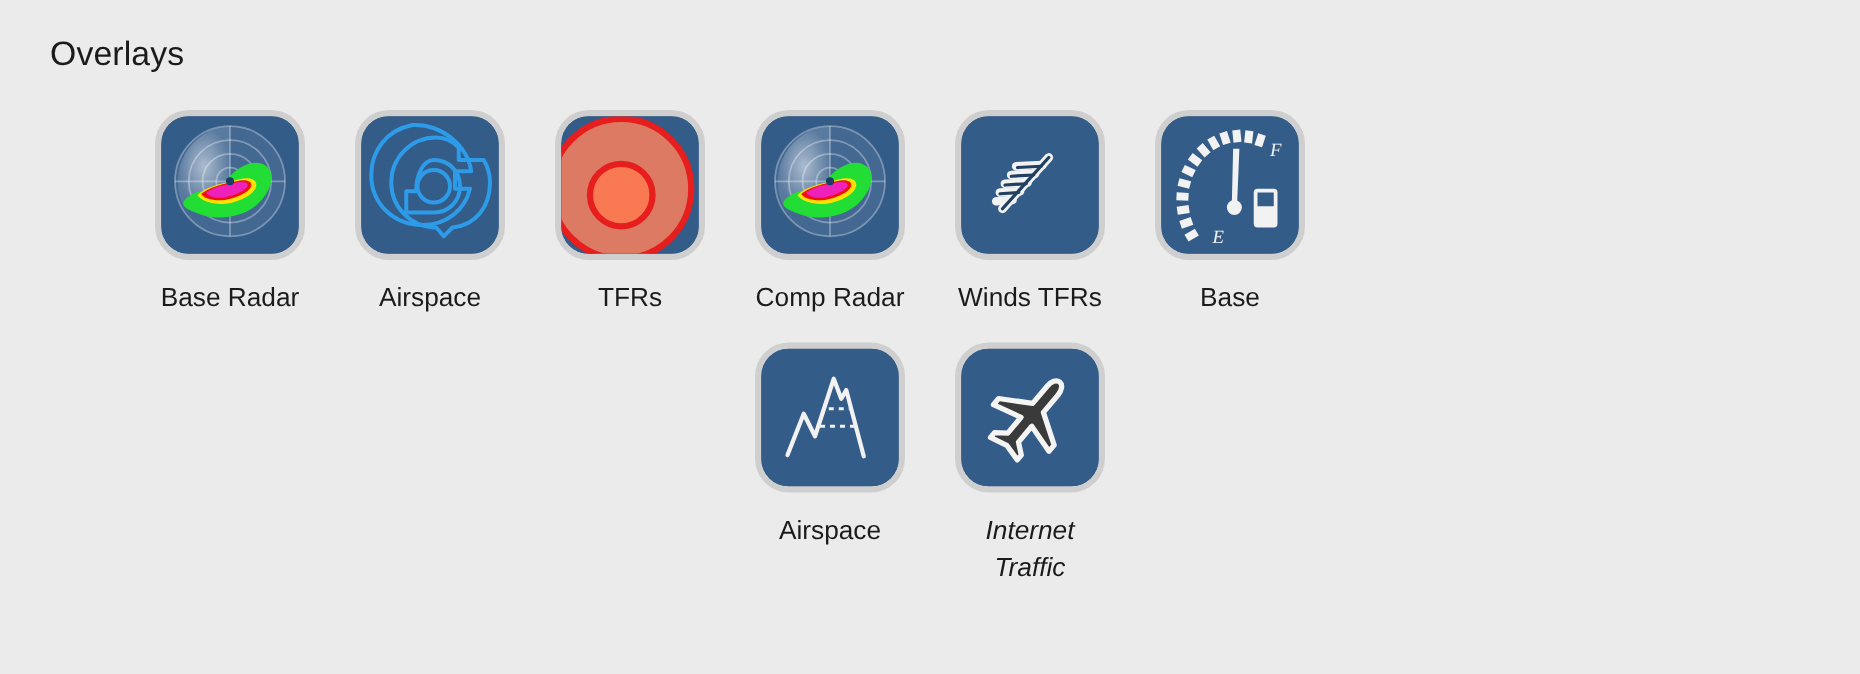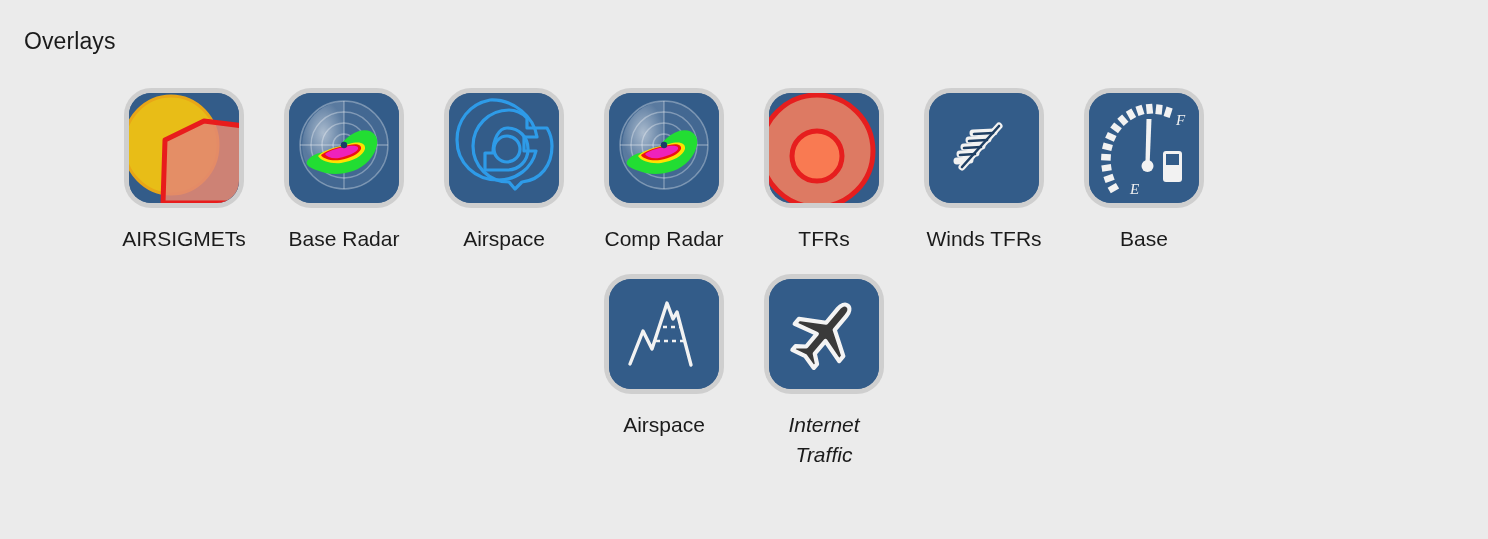--- a/index.html
+++ b/index.html
@@ -9,23 +9,23 @@
   body {
     width: 1488px;
     height: 539px;
     background: #ebebeb;
     font-family: "Liberation Sans", sans-serif;
     overflow: hidden;
     position: relative;
   }
   #page-title {
     position: absolute;
-    left: 24px;
+    left: 40px;
     top: 28px;
-    font-size: 23px;
+    font-size: 27px;
     color: #1b1b1b;
     letter-spacing: 0.1px;
   }
   .grid {
     position: absolute;
     left: 104px;
     top: 88px;
     width: 1340px;
   }
   .row {
@@ -82,32 +82,20 @@
 </style>
 </head>
 <body>
 
 <div id="page-title">Overlays</div>
 
 <div class="grid">
 
   <div class="row row1">
 
-    <div class="cell">
-      <div class="icon-frame">
-        <div class="icon-inner">
-          <svg viewBox="0 0 110 110">
-            <rect x="0" y="0" width="110" height="110" fill="#335c89"></rect>
-            <ellipse cx="42" cy="52" rx="47" ry="49" fill="#e8bd17" stroke="#e8a617" stroke-width="3"></ellipse>
-            <polygon points="34,110 36,47 75,28 115,33 115,110" fill="#e28872" fill-opacity="0.88" stroke="#e81c1c" stroke-width="5" stroke-linejoin="round"></polygon>
-          </svg>
-        </div>
-      </div>
-      <div class="cell-label">AIRSIGMETs</div>
-    </div>
 
     <div class="cell">
       <div class="icon-frame">
         <div class="icon-inner">
           <svg viewBox="0 0 110 110">
             <defs>
               <radialGradient id="sw1" cx="50%" cy="50%" r="50%">
                 <stop offset="0%" stop-color="#ffffff" stop-opacity="0.55"></stop>
                 <stop offset="100%" stop-color="#ffffff" stop-opacity="0.12"></stop>
               </radialGradient>
@@ -148,20 +136,33 @@
           </svg>
         </div>
       </div>
       <div class="cell-label">Airspace</div>
     </div>
 
     <div class="cell">
       <div class="icon-frame">
         <div class="icon-inner">
           <svg viewBox="0 0 110 110">
+            <rect x="0" y="0" width="110" height="110" fill="#335c89"></rect>
+            <circle cx="48" cy="58" r="56" fill="#dd7a63" stroke="#e61e1e" stroke-width="5"></circle>
+            <circle cx="48" cy="63" r="25" fill="#f97a52" stroke="#e61e1e" stroke-width="5"></circle>
+          </svg>
+        </div>
+      </div>
+      <div class="cell-label">TFRs</div>
+    </div>
+
+    <div class="cell">
+      <div class="icon-frame">
+        <div class="icon-inner">
+          <svg viewBox="0 0 110 110">
             <defs>
               <radialGradient id="sw2" cx="50%" cy="50%" r="50%">
                 <stop offset="0%" stop-color="#ffffff" stop-opacity="0.55"></stop>
                 <stop offset="100%" stop-color="#ffffff" stop-opacity="0.12"></stop>
               </radialGradient>
             </defs>
             <rect x="0" y="0" width="110" height="110" fill="#335c89"></rect>
             <circle cx="55" cy="52" r="44" fill="#ffffff" fill-opacity="0.08"></circle>
             <path d="M55,52 L55,8 A44,44 0 0,0 18,72 Z" fill="url(#sw2)"></path>
             <g fill="none" stroke="#ffffff" stroke-opacity="0.33" stroke-width="1.4">
@@ -174,33 +175,20 @@
             </g>
             <path d="M18,68 C26,58 38,58 46,62 C50,52 58,42 70,38 C82,35 90,42 88,52 C86,63 76,74 64,78 C52,82 40,82 30,78 C22,75 16,73 18,68 Z" fill="#22dd33"></path>
             <path d="M29,63 C36,56 48,54 60,51 C70,48 77,50 76,56 C74,63 64,68 52,70 C42,71 32,68 29,63 Z" fill="#ffe000"></path>
             <path d="M32,62 C40,56 50,54 60,52 C68,50 73,52 72,56 C70,61 61,65 51,67 C42,68 34,66 32,62 Z" fill="#ee1111"></path>
             <path d="M36,61 C43,56 51,55 60,53 C66,52 70,53 69,56 C67,60 59,63 50,65 C43,66 38,64 36,61 Z" fill="#ee22bb"></path>
             <circle cx="55" cy="52" r="3.2" fill="#1b3c66"></circle>
           </svg>
         </div>
       </div>
       <div class="cell-label">Comp Radar</div>
-    </div>
-
-    <div class="cell">
-      <div class="icon-frame">
-        <div class="icon-inner">
-          <svg viewBox="0 0 110 110">
-            <rect x="0" y="0" width="110" height="110" fill="#335c89"></rect>
-            <circle cx="48" cy="58" r="56" fill="#dd7a63" stroke="#e61e1e" stroke-width="5"></circle>
-            <circle cx="48" cy="63" r="25" fill="#f97a52" stroke="#e61e1e" stroke-width="5"></circle>
-          </svg>
-        </div>
-      </div>
-      <div class="cell-label">TFRs</div>
     </div>
 
     <div class="cell">
       <div class="icon-frame">
         <div class="icon-inner">
           <svg viewBox="0 0 110 110">
             <rect x="0" y="0" width="110" height="110" fill="#335c89"></rect>
             <g stroke="#f2f2f2" stroke-width="7" stroke-linecap="round" stroke-linejoin="round" fill="none">
               <line x1="70" y1="33" x2="33" y2="74"></line>
               <line x1="65" y1="39" x2="44" y2="40"></line>

